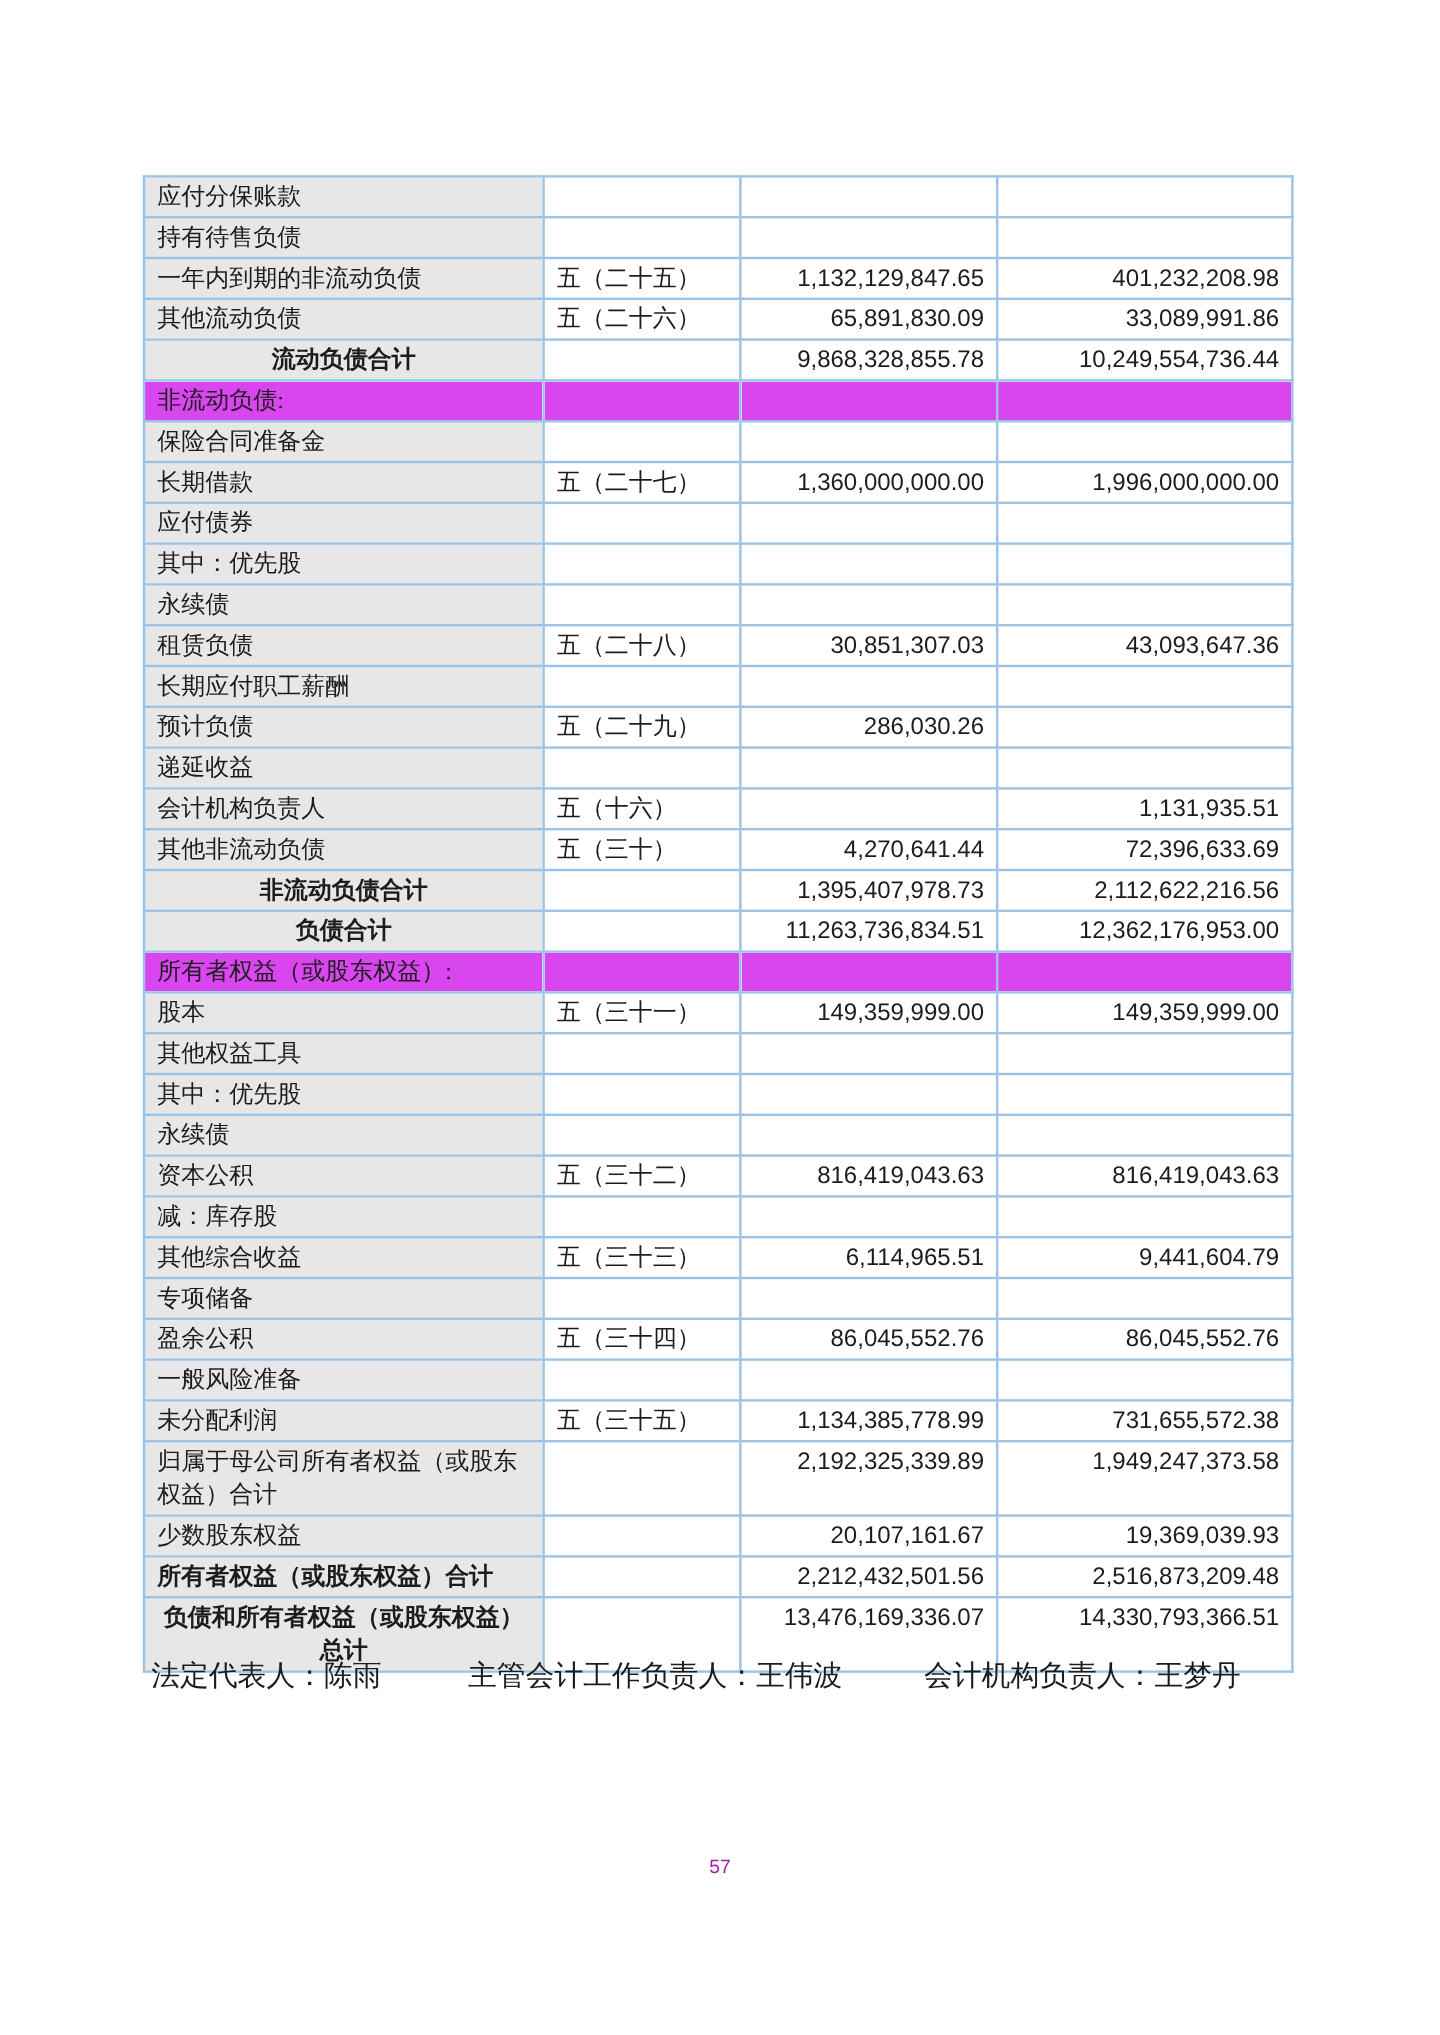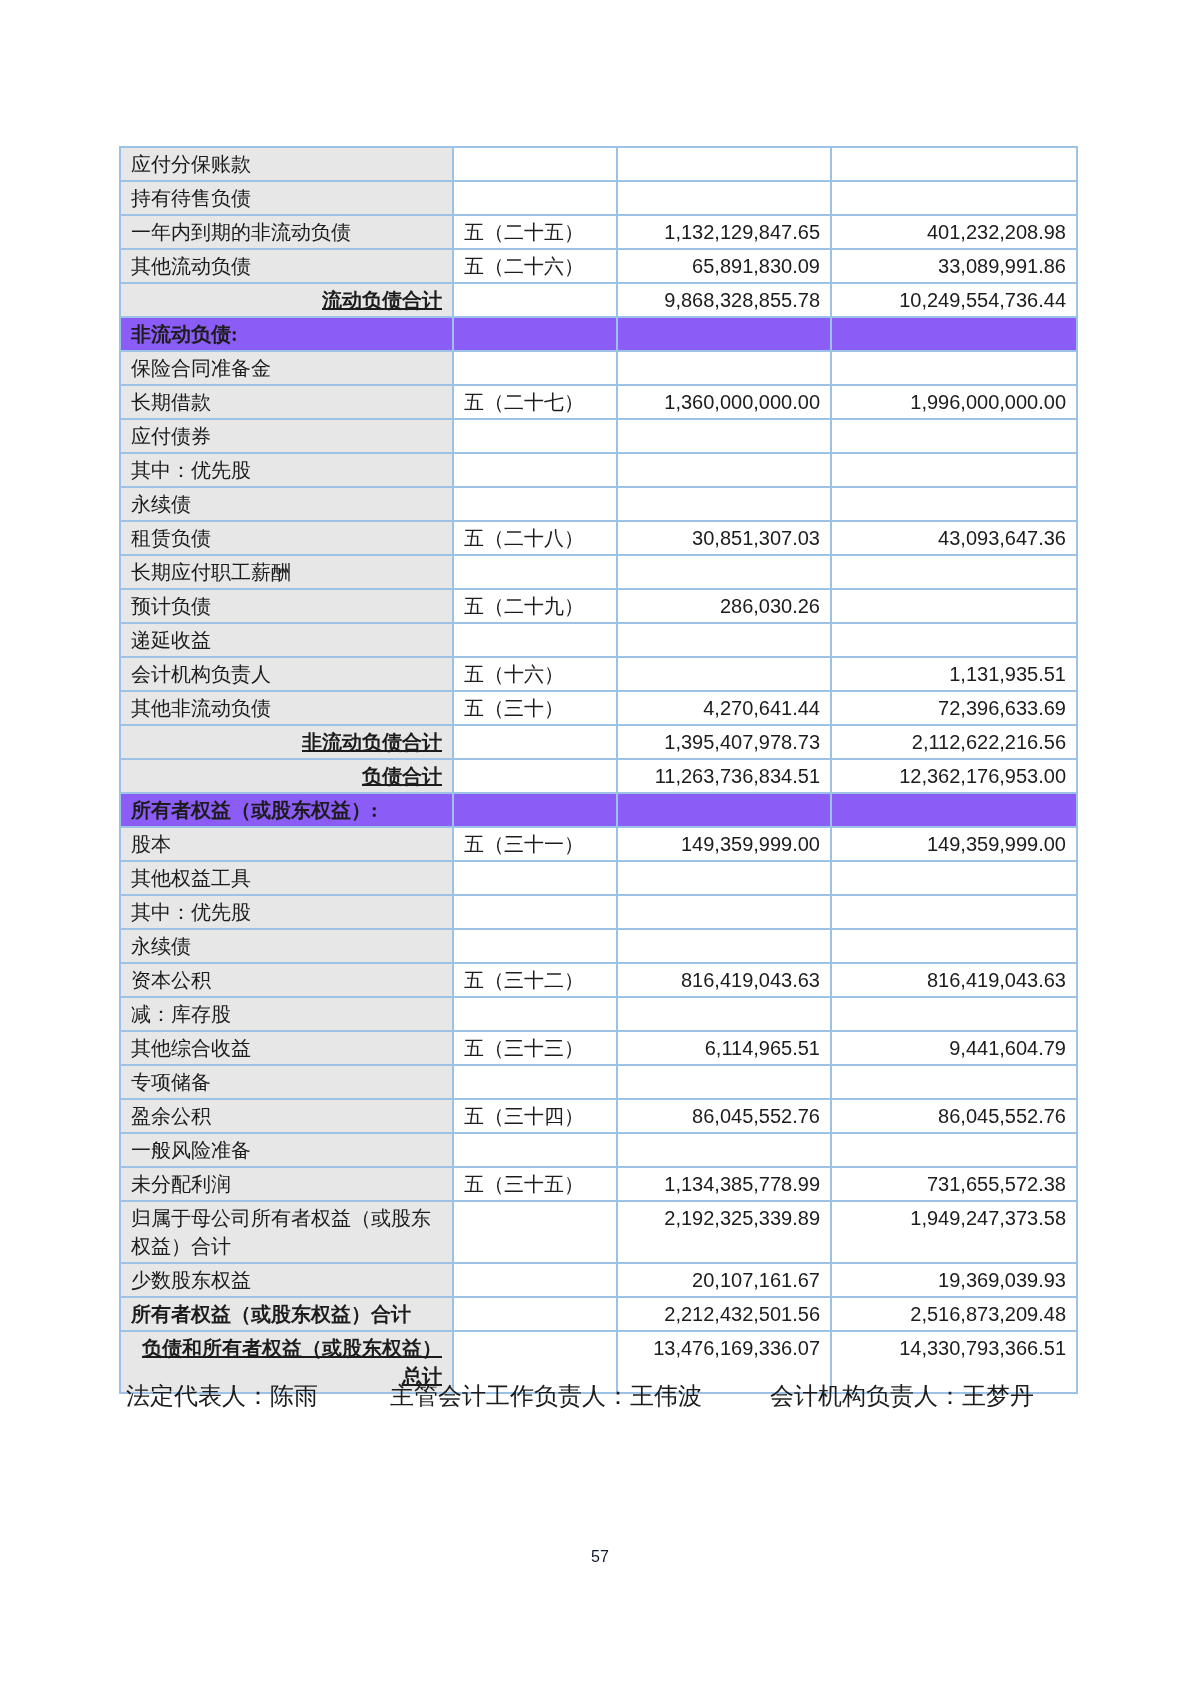--- a/index.html
+++ b/index.html
@@ -33,42 +33,42 @@
     overflow:hidden;
   }
   td.label{background:#E7E7E7;text-align:left;}
   td.note{text-align:left;font-size:20px;}
   td.num{
     font-family:"Liberation Sans","DejaVu Sans",sans-serif;
     font-size:19px;
     text-align:right;
     padding-right:9px;
   }
-  tr.section td{background:#8b5cf6;font-weight:bold;}
-  td.center{text-align:right;text-decoration:underline;}
+  tr.section td{background:#d946ef;font-weight:normal;}
+  td.center{text-align:center;}
   td.bold{font-weight:bold;}
   td.indent{padding-left:82px;}
   .footer-line{
     position:absolute;
     top:1380px;left:0;
     width:1200px;height:30px;
     font-size:24px;
   }
   .footer-line span{position:absolute;white-space:nowrap;}
   .sig-legal{left:126px;}
   .sig-chief{left:390px;}
   .sig-org{left:770px;text-align:right;}
   .page-number{
     position:absolute;
     top:1548px;left:0;
     width:1200px;
     text-align:center;
     font-family:"Liberation Sans","DejaVu Sans",sans-serif;
     font-size:16px;
-    color:#0f172a;
+    color:#a21caf;
   }
 </style>
 </head>
 <body>
 
 <div class="page">
 
   <table class="bs">
     <colgroup>
       <col class="c-item">

